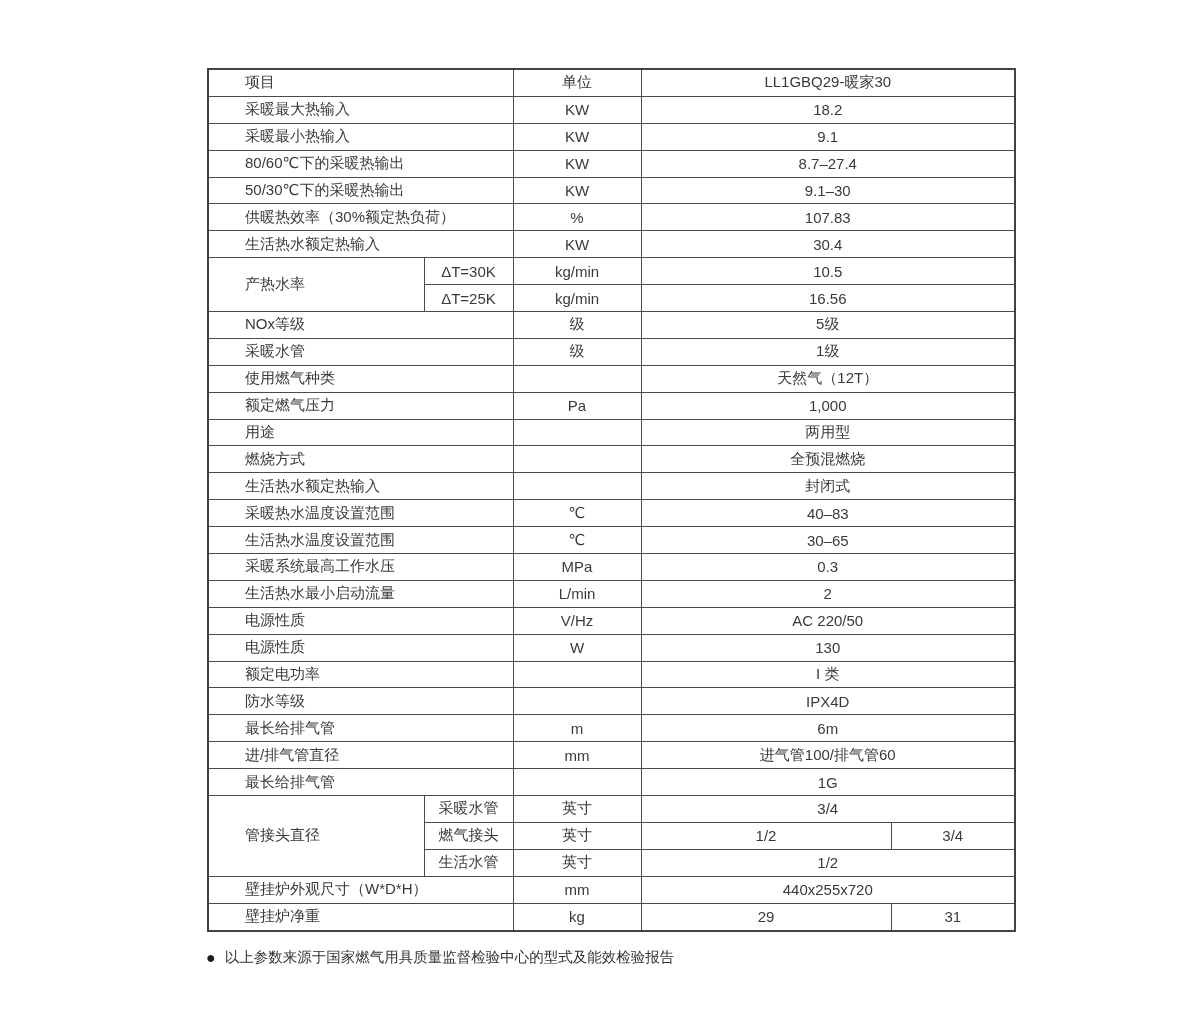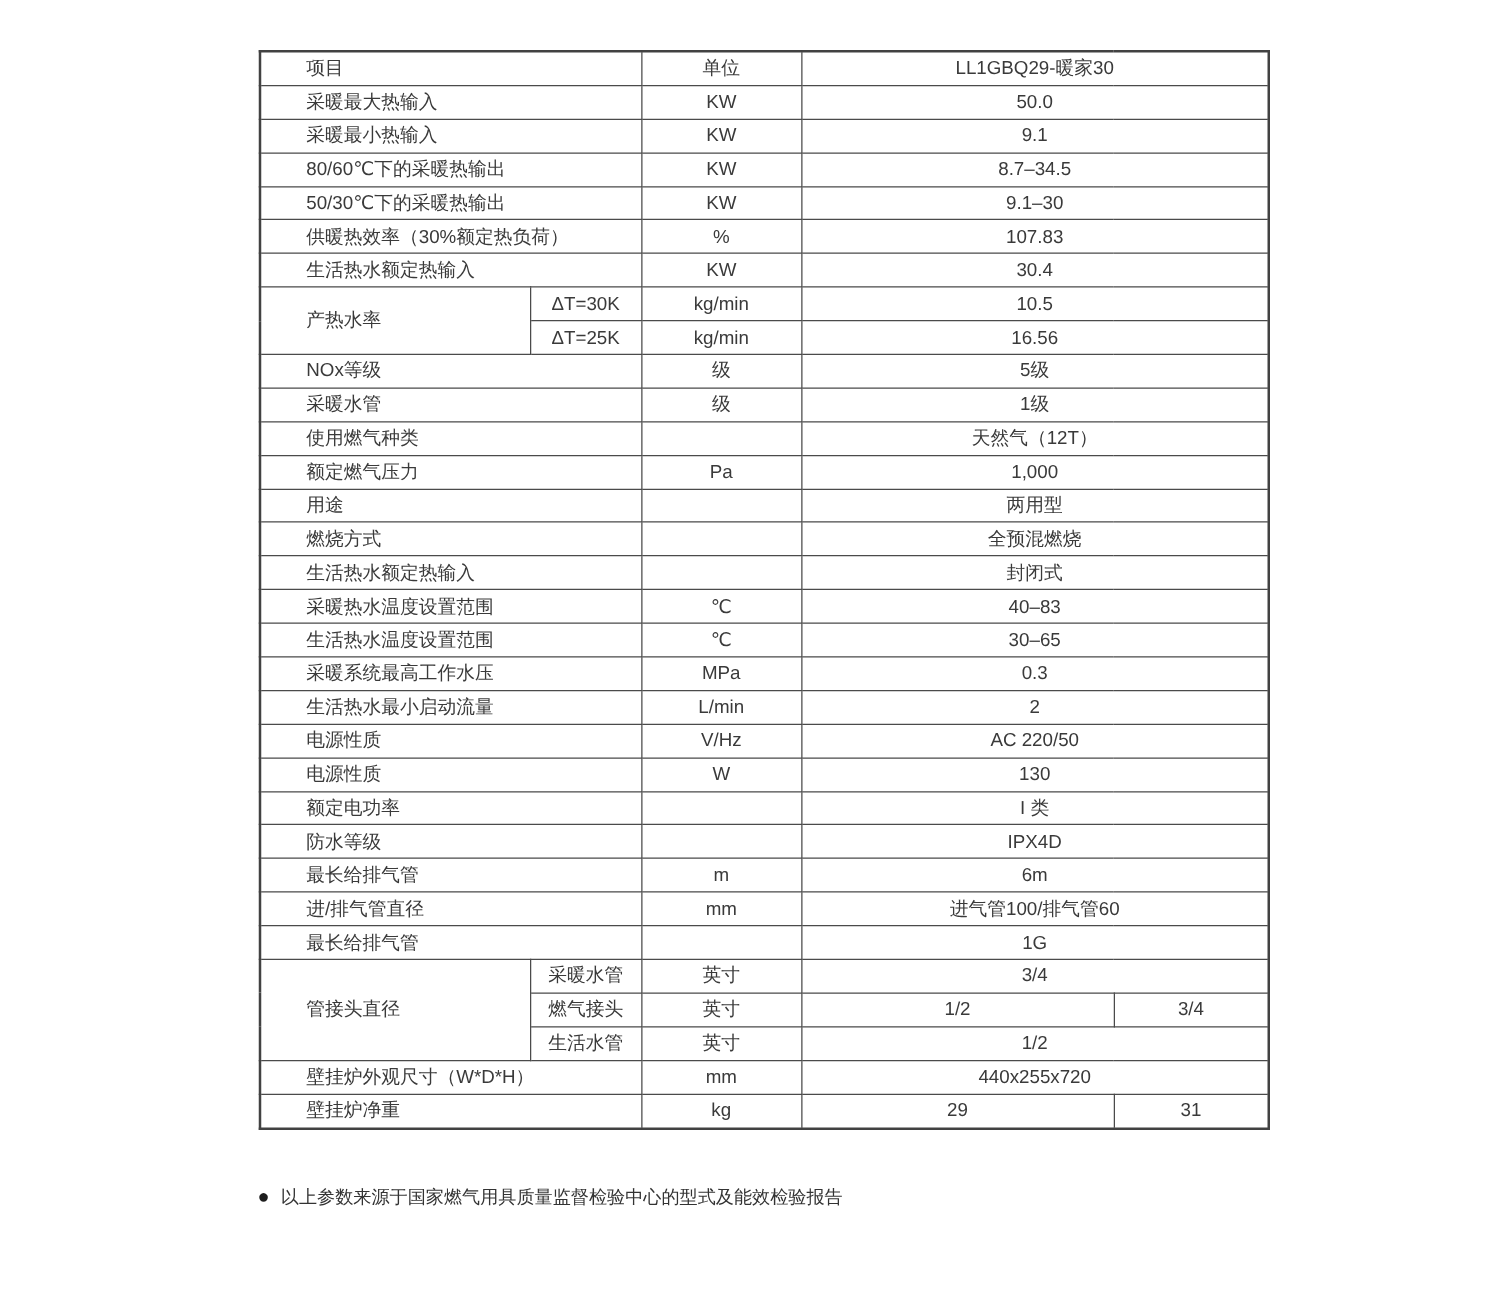--- a/index.html
+++ b/index.html
@@ -11,21 +11,21 @@
   .page {
     position: relative;
     width: 1200px;
     height: 1035px;
     background: #ffffff;
     overflow: hidden;
   }
   table.spec-table {
     position: absolute;
     left: 207px;
-    top: 40px;
+    top: 68px;
     width: 807px;
     border-collapse: collapse;
     table-layout: fixed;
     border: 2px solid #424242;
   }
   table.spec-table th,
   table.spec-table td {
     border: 1px solid #4a4a4a;
     height: 25.9px;
     padding: 0 4px;
@@ -77,31 +77,31 @@
       <tr>
         <th class="label" colspan="2">项目</th>
         <th>单位</th>
         <th colspan="2">LL1GBQ29-暖家30</th>
       </tr>
     </thead>
     <tbody id="spec-body">
         <tr>
           <td colspan="2" class="label">采暖最大热输入</td>
           <td>KW</td>
-          <td colspan="2">50.0</td>
+          <td colspan="2">18.2</td>
         </tr>
         <tr>
           <td colspan="2" class="label">采暖最小热输入</td>
           <td>KW</td>
           <td colspan="2">9.1</td>
         </tr>
         <tr>
           <td colspan="2" class="label">80/60℃下的采暖热输出</td>
           <td>KW</td>
-          <td colspan="2">8.7–34.5</td>
+          <td colspan="2">8.7–27.4</td>
         </tr>
         <tr>
           <td colspan="2" class="label">50/30℃下的采暖热输出</td>
           <td>KW</td>
           <td colspan="2">9.1–30</td>
         </tr>
         <tr>
           <td colspan="2" class="label">供暖热效率（30%额定热负荷）</td>
           <td>%</td>
           <td colspan="2">107.83</td>

